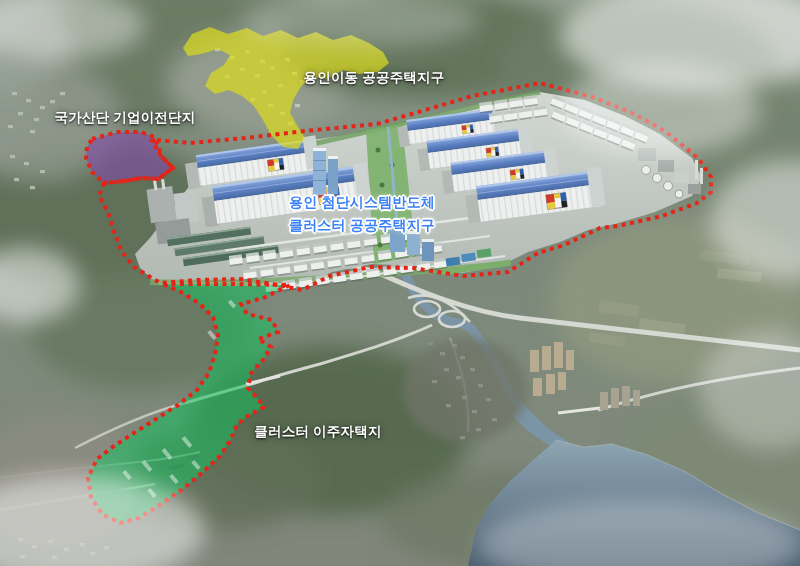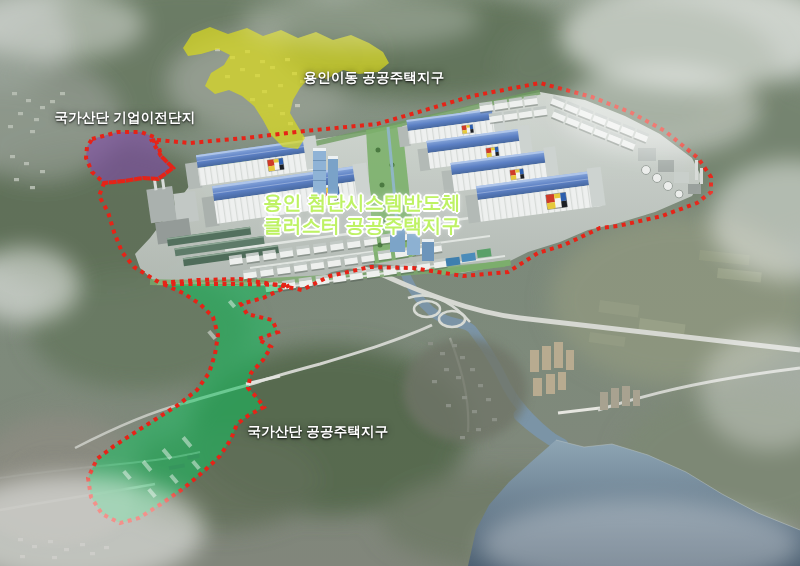--- a/index.html
+++ b/index.html
@@ -3,21 +3,21 @@
 <meta charset="utf-8">
 <style>
   html,body{margin:0;padding:0;background:#222;}
   .stage{position:relative;width:800px;height:566px;overflow:hidden;
          font-family:"Liberation Sans","DejaVu Sans",sans-serif;}
   .stage svg{position:absolute;inset:0;display:block;}
   .maplabel{position:absolute;transform:translate(-50%,-50%);white-space:nowrap;
             font-weight:bold;color:#fff;font-size:13.5px;letter-spacing:.2px;
             text-shadow:0 1px 2px rgba(0,0,0,.85),0 0 7px rgba(0,0,0,.55);}
   .cluster-title{position:absolute;transform:translate(-50%,-50%);
-            font-weight:bold;font-size:19px;line-height:23px;color:#bef264;letter-spacing:.2px;
+            font-weight:bold;font-size:14px;line-height:23px;color:#3b82f6;letter-spacing:.2px;
             text-shadow:-2px 0 0 #fff,2px 0 0 #fff,0 -2px 0 #fff,0 2px 0 #fff,
                         -1px -1px 0 #fff,1px -1px 0 #fff,-1px 1px 0 #fff,1px 1px 0 #fff,
                         0 0 6px rgba(255,255,255,.85);}
 </style>
 </head>
 <body>
 
 <div class="stage">
 <svg viewBox="0 0 800 566" width="800" height="566">
   <defs>
@@ -425,14 +425,14 @@
     <ellipse cx="770" cy="390" rx="70" ry="60" opacity=".3"></ellipse>
   </g>
 </svg>
 
 <div class="maplabel" style="left:125px;top:118px">국가산단 기업이전단지</div>
 <div class="maplabel" style="left:374px;top:78px">용인이동 공공주택지구</div>
 <div class="cluster-title" style="left:362px;top:214px">
   <div>용인 첨단시스템반도체</div>
   <div>클러스터 공공주택지구</div>
 </div>
-<div class="maplabel" style="left:318px;top:432px">국가산단 공공주택지구</div>
+<div class="maplabel" style="left:318px;top:432px">클러스터 이주자택지</div>
 </div>
 
 </body></html>

